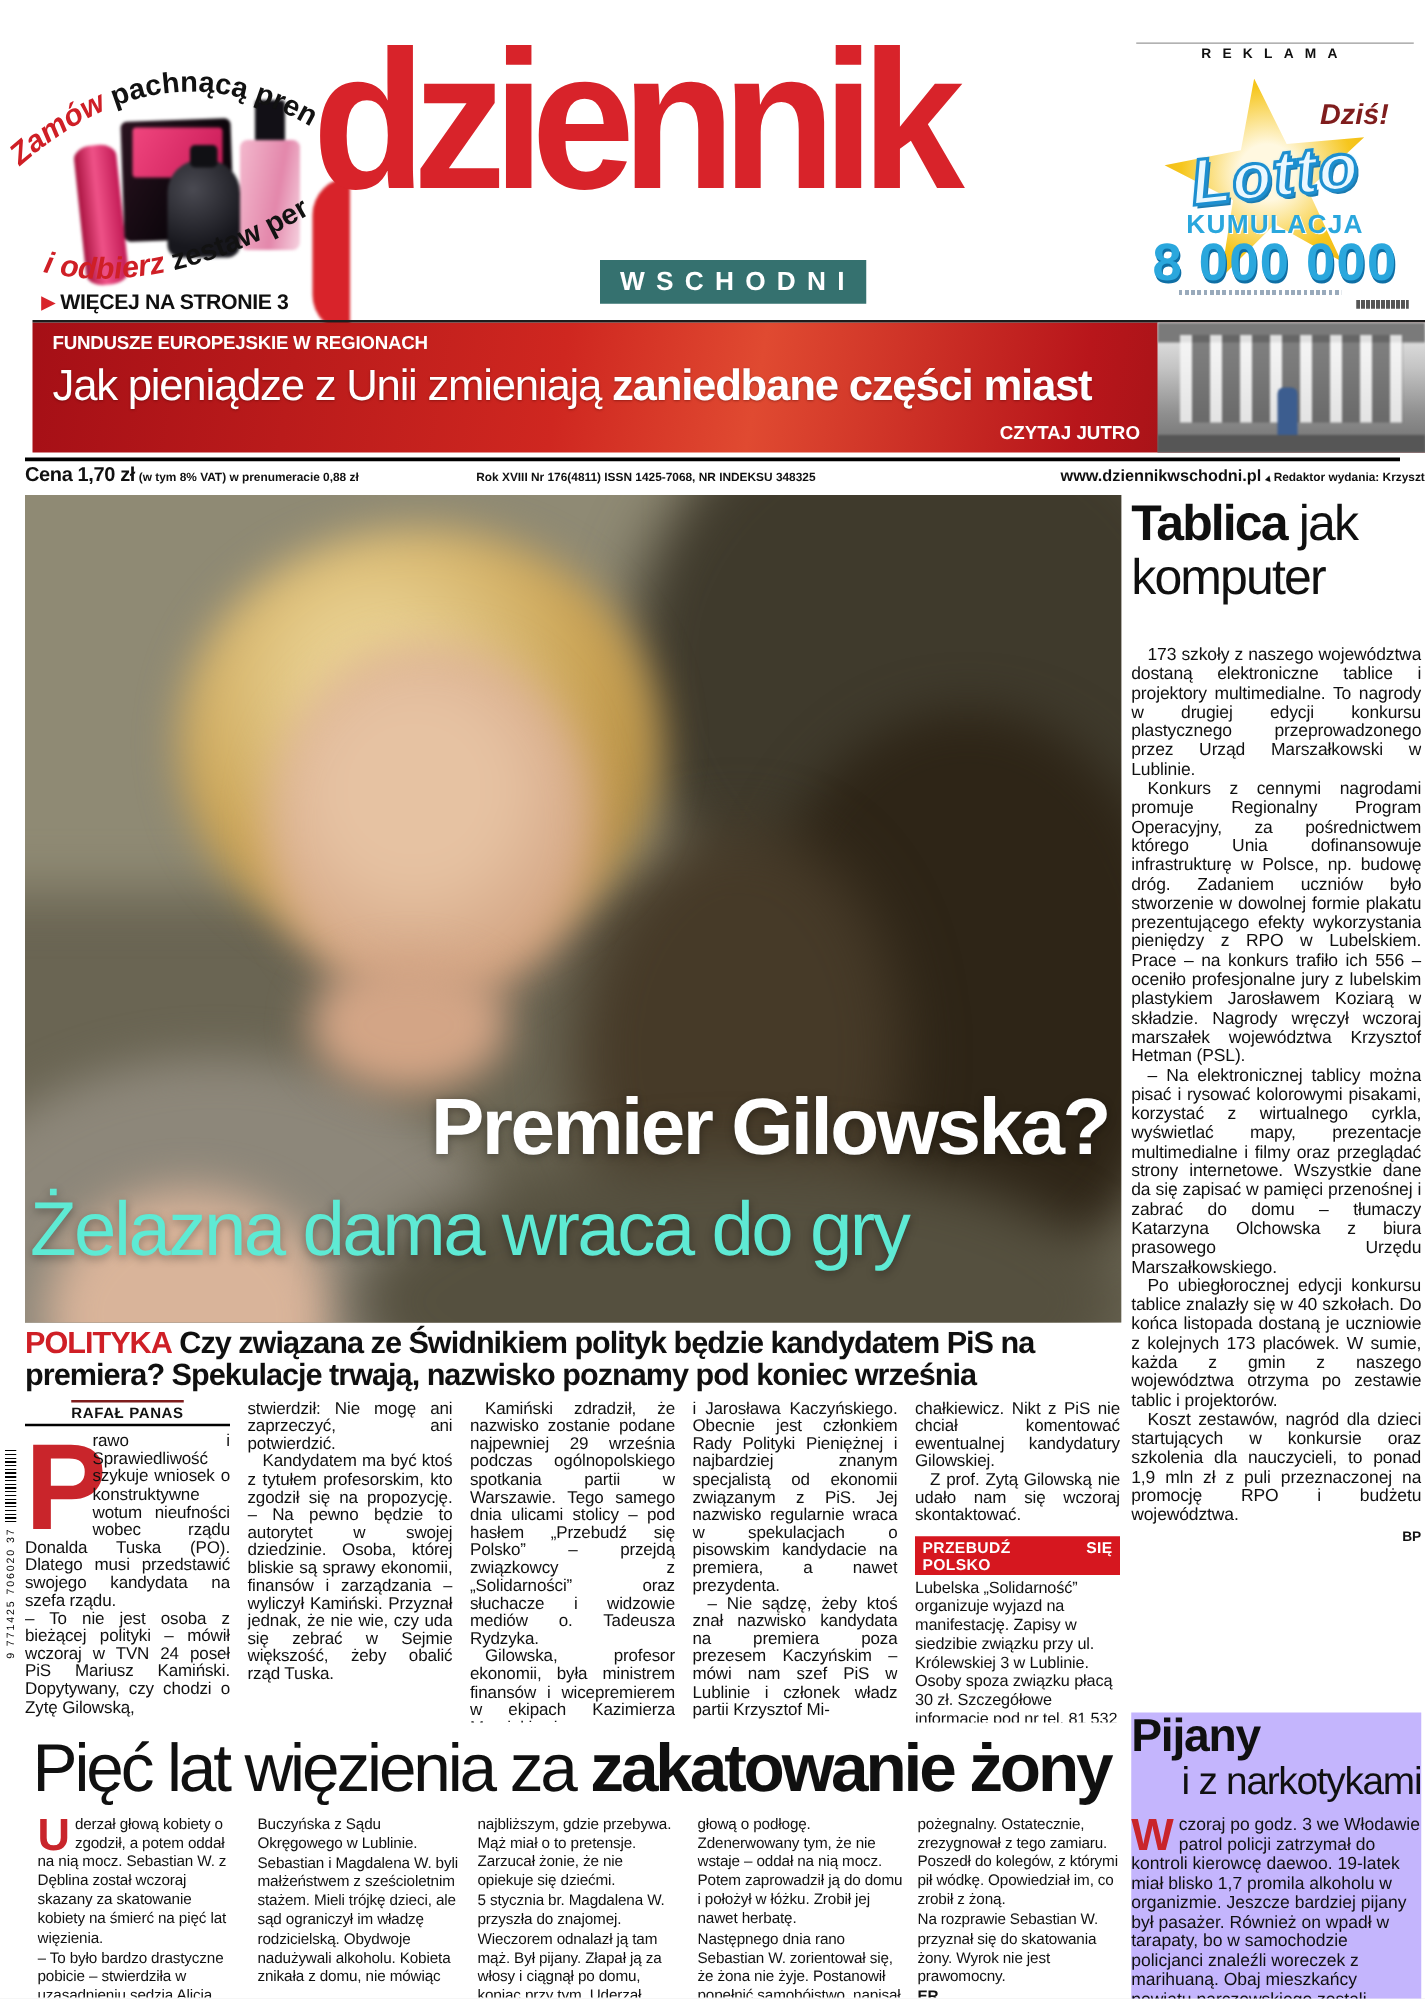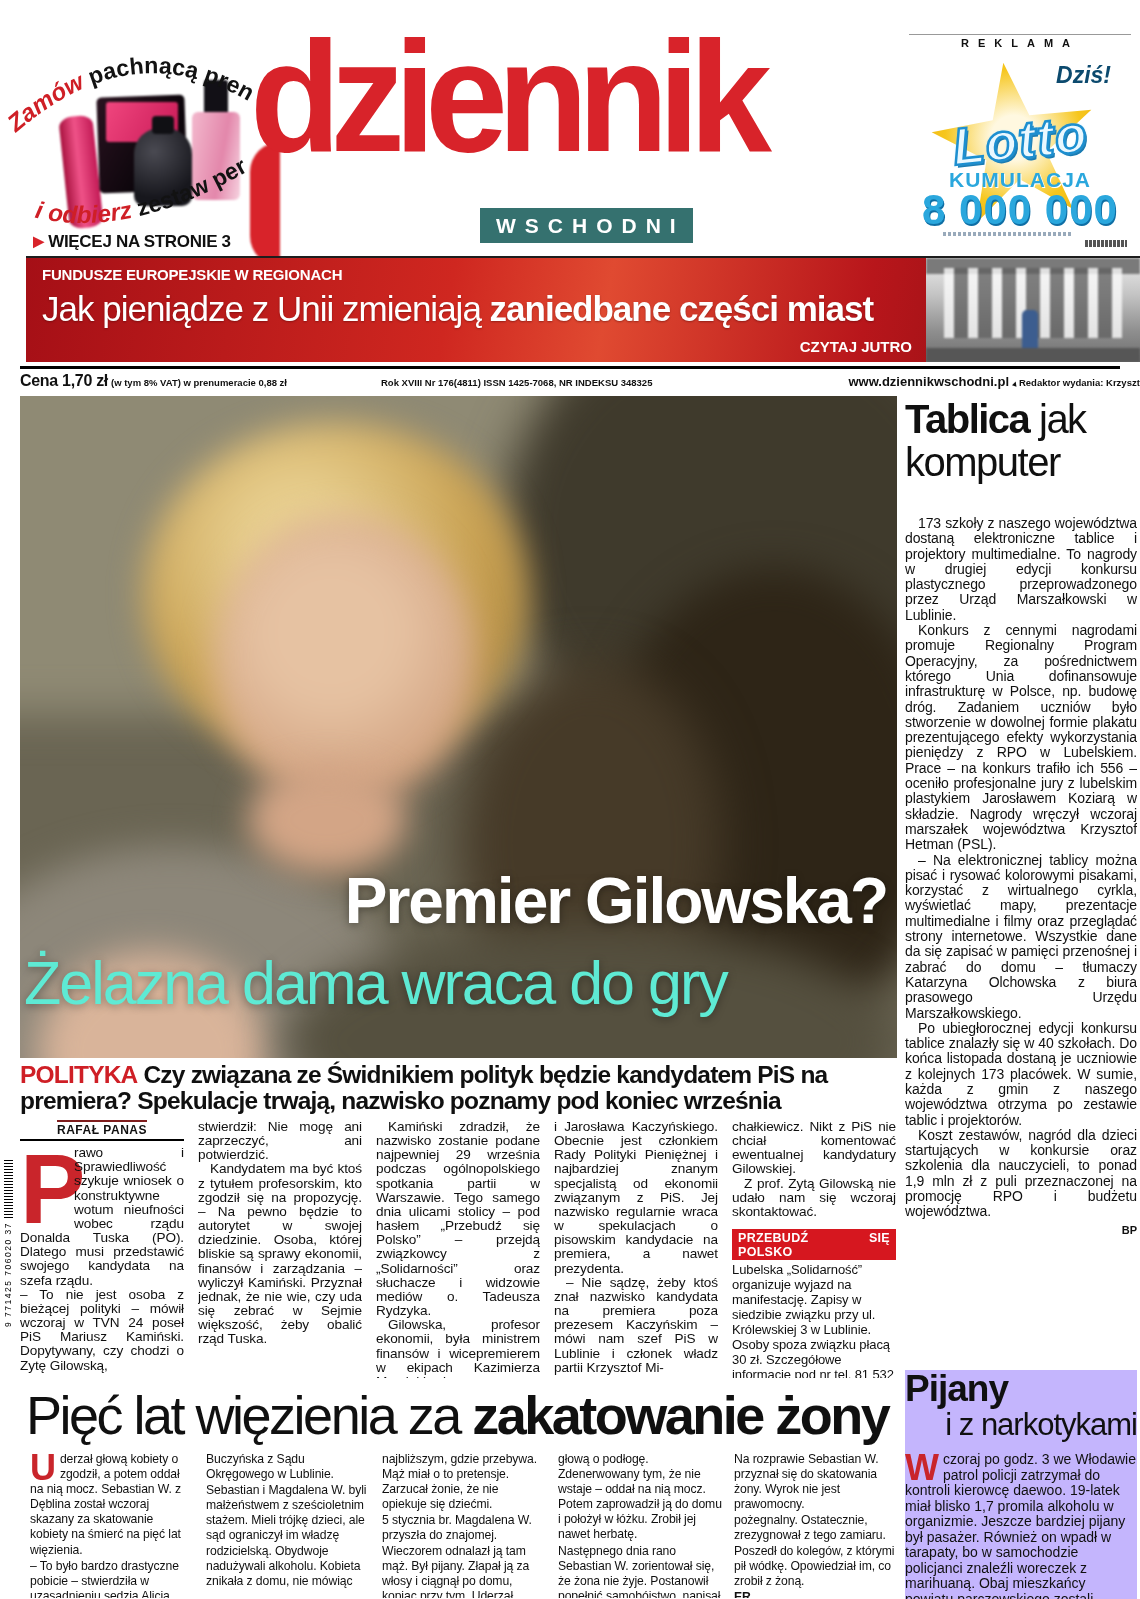--- a/index.html
+++ b/index.html
@@ -30,21 +30,21 @@
   .logo-text { position:absolute; left:-6px; top:-34px; color:#d8232a; font-weight:bold;
     font-size:158px; letter-spacing:-11px; transform:scaleX(.94); transform-origin:left top; }
   .logo-sub { position:absolute; left:224px; top:168px; background:#35716f; color:#fff;
     font-weight:bold; font-size:21px; letter-spacing:9px; padding:6px 8px 5px 16px; }
   
   .ad { position:absolute; left:903px; top:34px; width:234px; height:218px; }
   .ad-rule { border-top:1px solid #999; margin:0 6px 2px; }
   .ad-label { text-align:center; font-size:11px; font-weight:bold; letter-spacing:9px; }
   .star { position:absolute; left:28px; top:28px; width:168px; height:168px; background:radial-gradient(circle at 50% 45%, #fff8e0 18%, #f6c61d 55%, #eaa90f);
     clip-path:polygon(50% 0%,61% 33%,98% 35%,68% 56%,79% 92%,50% 70%,21% 92%,32% 56%,2% 35%,39% 33%); transform:rotate(-8deg); }
-  .ad-today { position:absolute; right:26px; top:28px; color:#0c4a6e; font:italic bold 23px "Liberation Sans",sans-serif; }
+  .ad-today { position:absolute; right:26px; top:44px; color:#7f1d1d; font:italic bold 23px "Liberation Sans",sans-serif; }
   .ad-brand { position:absolute; left:0; top:76px; width:100%; text-align:center; color:#eaf8ff;
     font:italic bold 52px "Liberation Sans",sans-serif; -webkit-text-stroke:2.5px #1d8fd0;
     text-shadow:0 0 3px #7fd0f2, 2px 3px 0 #1678b0; letter-spacing:1px; transform:rotate(-6deg); }
   .ad-kum { position:absolute; left:0; top:134px; width:100%; text-align:center; color:#2aa7dd;
     font-weight:bold; font-size:21px; letter-spacing:1px; text-shadow:1px 1px 0 #fff; }
   .ad-amount { position:absolute; left:0; top:152px; width:100%; text-align:center; color:#2aa7dd;
     font-weight:bold; font-size:42px; letter-spacing:1px; text-shadow:1px 2px 0 #0f6fa5; }
   .ad-fine { position:absolute; left:40px; top:198px; width:130px; height:4px;
     background:repeating-linear-gradient(90deg,#9ab 0 3px,#fff 3px 5px); }
   .ad-code { position:absolute; right:10px; top:206px; width:42px; height:7px;
@@ -275,22 +275,22 @@
   </div>
   <div class="bcol" style="left:382px">
     <p>najbliższym, gdzie przebywa. Mąż miał o to pretensje. Zarzucał żonie, że nie opiekuje się dziećmi.</p>
     <p>5 stycznia br. Magdalena W. przyszła do znajomej. Wieczorem odnalazł ją tam mąż. Był pijany. Złapał ją za włosy i ciągnął po domu, kopiąc przy tym. Uderzał</p>
   </div>
   <div class="bcol" style="left:558px">
     <p>głową o podłogę. Zdenerwowany tym, że nie wstaje – oddał na nią mocz. Potem zaprowadził ją do domu i położył w łóżku. Zrobił jej nawet herbatę.</p>
     <p>Następnego dnia rano Sebastian W. zorientował się, że żona nie żyje. Postanowił popełnić samobójstwo, napisał list</p>
   </div>
   <div class="bcol" style="left:734px">
+    <p>pożegnalny. Ostatecznie, zrezygnował z tego zamiaru. Poszedł do kolegów, z którymi pił wódkę. Opowiedział im, co zrobił z żoną.</p>
     <p>Na rozprawie Sebastian W. przyznał się do skatowania żony. Wyrok nie jest prawomocny.</p>
-    <p>pożegnalny. Ostatecznie, zrezygnował z tego zamiaru. Poszedł do kolegów, z którymi pił wódkę. Opowiedział im, co zrobił z żoną.</p>
     <p class="b-sign">ER</p>
   </div>
 
   <div class="barcode">
     <div class="barcode-bars"></div>
     <div class="barcode-num">9 771425 706020  37</div>
   </div>
 
 </div>
 

